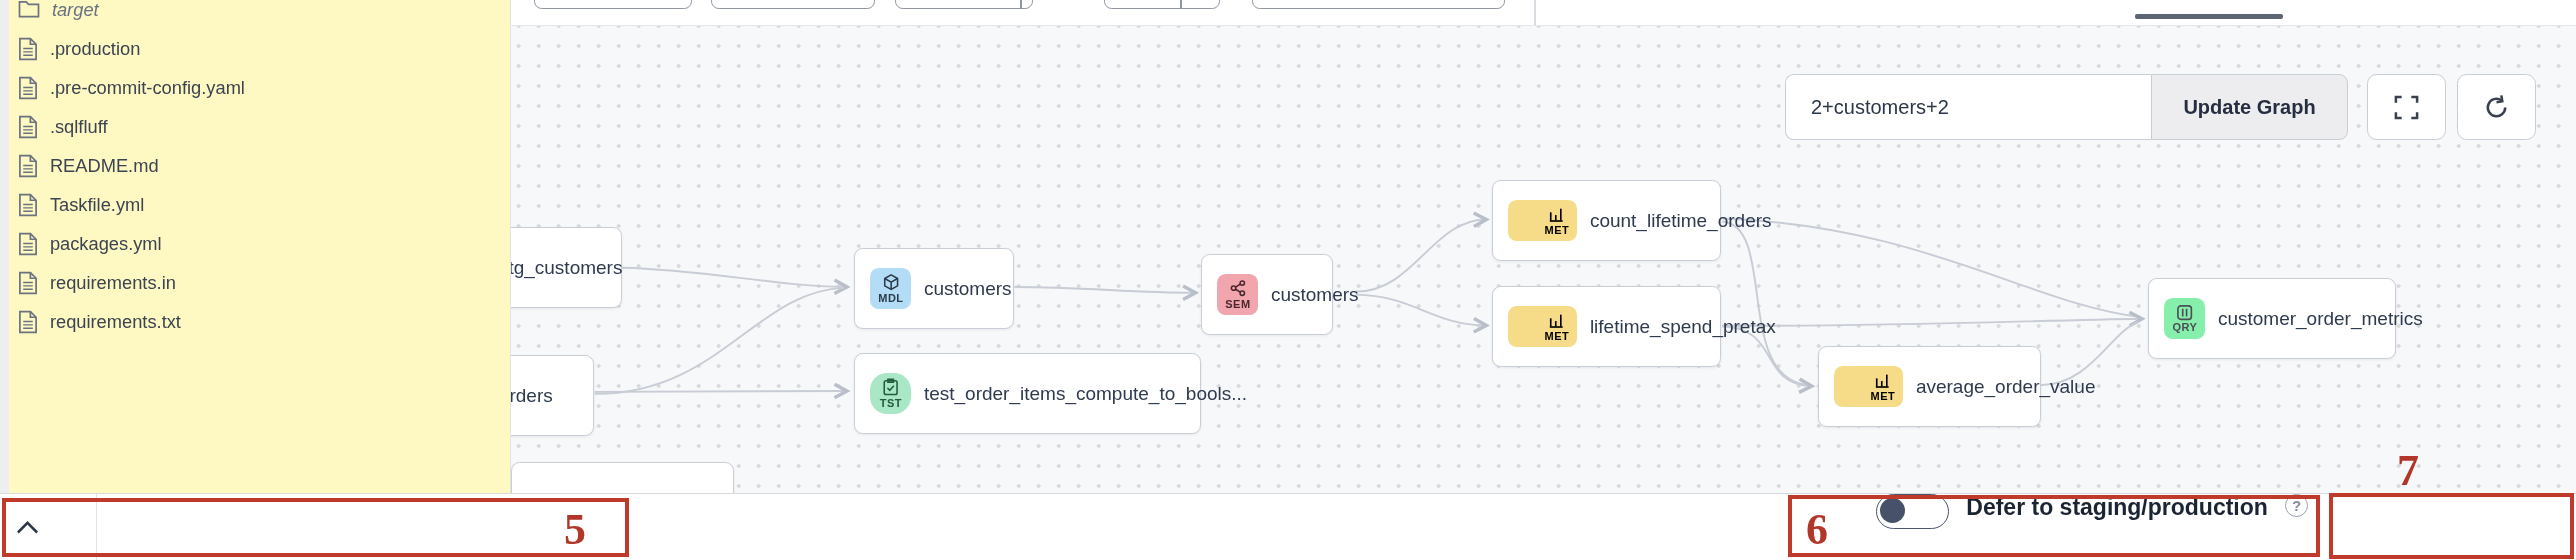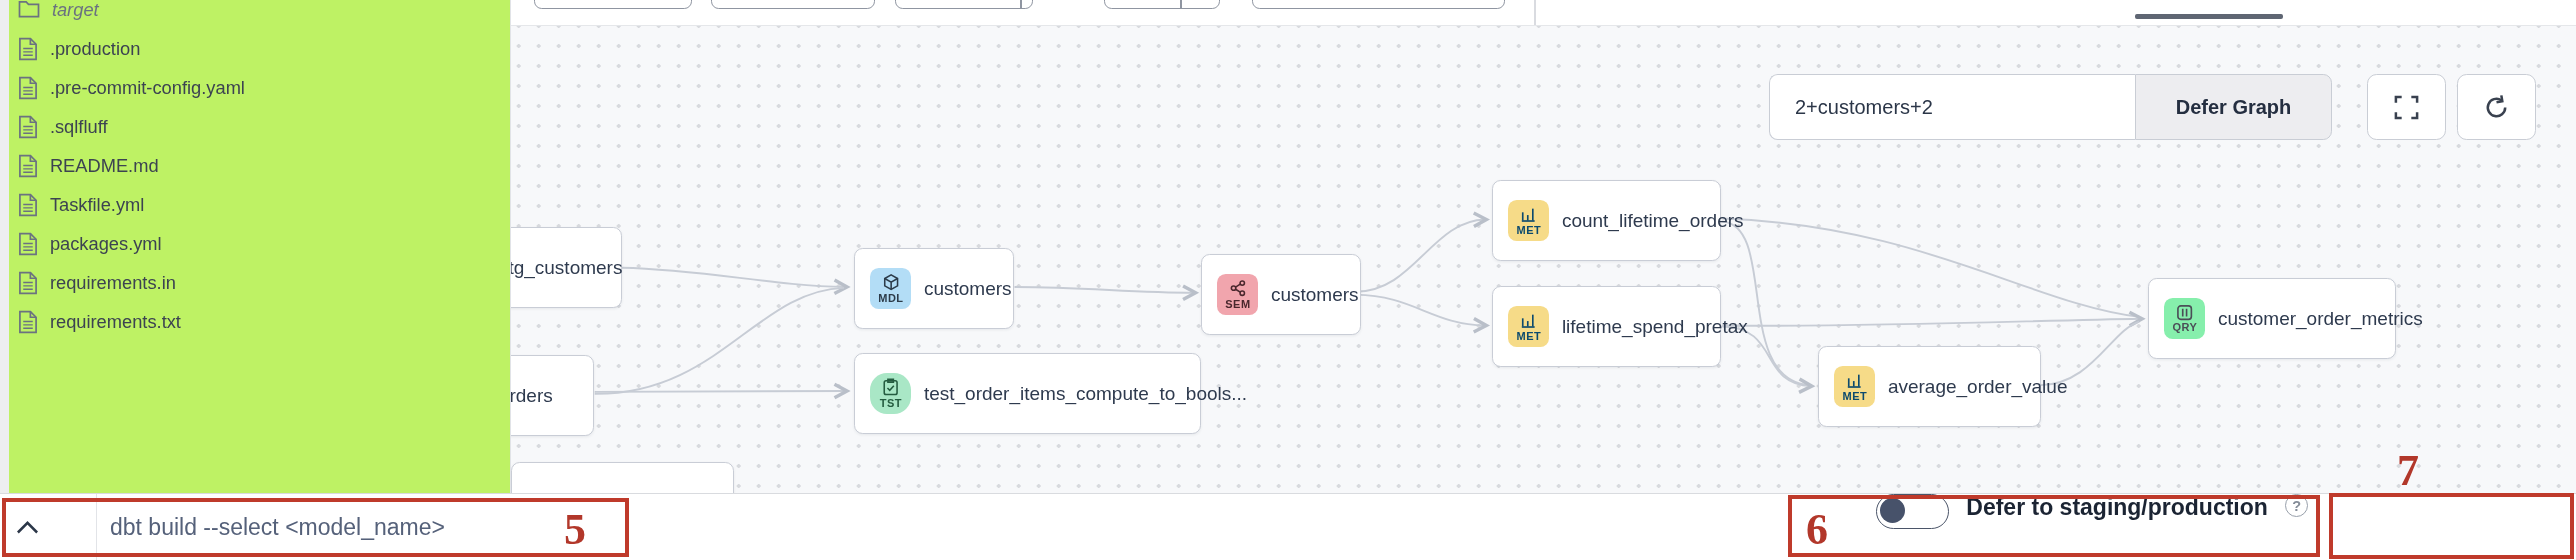--- a/index.html
+++ b/index.html
@@ -22,38 +22,38 @@
   .node{position:absolute;height:81px;background:#fff;border:1.4px solid #c9cdd6;border-radius:8.7px;
     box-sizing:border-box;display:flex;align-items:center;gap:12.5px;padding-left:15.4px;
     box-shadow:0 1px 2.9px rgba(40,50,70,.08);}
   .node .nlabel{font-size:19px;font-weight:500;color:#2e3a4e;white-space:nowrap;}
   .badge{width:41px;height:41px;border-radius:8.7px;flex:0 0 auto;display:flex;flex-direction:column;
     align-items:center;justify-content:center;gap:1px;}
   .badge .btxt{font-size:11px;font-weight:700;letter-spacing:0.5px;line-height:1;}
   .badge svg{display:block;}
   .badge-MDL{background:#b3ddf6;color:#2c3b49;}
   .badge-SEM{background:#f1a5ad;color:#4a272d;}
-  .badge-MET{background:#f6db88;color:#0c4a6e;}
+  .badge-MET{background:#f6db88;color:#000000;padding-left:28px;}
   .badge-TST{background:#a9e7c6;color:#245c40;border-radius:17px;}
   .badge-QRY{background:#86efac;color:#4b4e57;}
 
   
   #selector-group{position:absolute;left:1769px;top:74px;height:66px;display:flex;}
   #selector-input{width:366px;height:66px;box-sizing:border-box;border:1.4px solid #c9cdd5;
     border-right:none;border-radius:8.7px 0 0 8.7px;background:#fff;padding:0 25px;font-size:20px;
-    color:#2b3648;font-family:"Liberation Sans",sans-serif;outline:none;}
+    color:#2b3648;font-family:"Liberation Sans",sans-serif;outline:none;margin-left:16px;}
   #update-graph{width:197px;height:66px;box-sizing:border-box;border:1.4px solid #c9cdd5;
     border-radius:0 8.7px 8.7px 0;background:#ededf0;font-size:20px;font-weight:700;color:#242e40;
     font-family:"Liberation Sans",sans-serif;cursor:pointer;}
   .sq-btn{position:absolute;top:74px;width:79px;height:66px;background:#fff;border:1.4px solid #c9cdd5;
     border-radius:9.6px;box-sizing:border-box;display:flex;align-items:center;justify-content:center;cursor:pointer;}
   #fullscreen-btn{left:2367px;} #refresh-btn{left:2457px;}
 
   
-  #sidebar{position:absolute;left:0;top:0;width:511px;height:493px;background:#bef264;
+  #sidebar{position:absolute;left:0;top:0;width:511px;height:493px;background:#fef9c3;
     border-right:1px solid #e1e3e7;box-sizing:border-box;}
   #railstrip{position:absolute;left:0;top:0;width:8.7px;height:561px;background:#edeef0;}
   #filelist{position:absolute;left:8.7px;top:-9.6px;width:501px;}
   .frow{height:39px;display:flex;align-items:center;gap:11.6px;padding-left:9.6px;cursor:pointer;}
   .frow .fname{font-size:18.3px;color:#3c4351;}
   .frow.folder .fname{font-style:italic;color:#6a7280;}
 
   
   #bottombar{position:absolute;left:0;top:493px;width:2576px;height:67px;background:#fff;
     border-top:1px solid #d9dbdf;box-sizing:border-box;}
@@ -153,21 +153,21 @@
           <div class="badge badge-TST">
             <svg width="17.3" height="18.3" viewBox="0 0 18 20" fill="none" stroke="currentColor" stroke-width="1.7">
               <rect x="2" y="3" width="14" height="15" rx="2"></rect>
               <path d="M6,1.5 H12 V4.5 H6 Z"></path>
               <path d="M5.5,11 L8,13.5 L12.5,8.5"></path>
             </svg>
             <span class="btxt">TST</span>
           </div>
           <span class="nlabel">test_order_items_compute_to_bools...</span>
         </div>
-        <div class="node" style="left: 1201px; top: 254px; width: 160px;">
+        <div class="node" style="left: 1201px; top: 254px; width: 132px;">
           <div class="badge badge-SEM">
             <svg width="18.3" height="18.3" viewBox="0 0 20 20" fill="none" stroke="currentColor" stroke-width="1.7">
               <circle cx="5" cy="10" r="2.4"></circle>
               <circle cx="14.5" cy="4.5" r="2.4"></circle>
               <circle cx="14.5" cy="15.5" r="2.4"></circle>
               <path d="M7.2,8.8 L12.3,5.6 M7.2,11.2 L12.3,14.4"></path>
             </svg>
             <span class="btxt">SEM</span>
           </div>
           <span class="nlabel">customers</span>
@@ -216,21 +216,21 @@
             </svg>
             <span class="btxt">QRY</span>
           </div>
           <span class="nlabel">customer_order_metrics</span>
         </div>
         <div class="node" style="left: 511px; top: 462px; width: 223px;"></div>
       </div>
 
     <div id="selector-group">
       <input id="selector-input" type="text" value="2+customers+2" style="">
-      <button id="update-graph">Defer Graph</button>
+      <button id="update-graph">Update Graph</button>
     </div>
     <div class="sq-btn" id="fullscreen-btn">
       <span>
         <svg width="27" height="27" viewBox="0 0 28 28" fill="none" stroke="#39414f" stroke-width="2.6">
           <path d="M3,9 V3 H9"></path>
             <path d="M19,3 H25 V9"></path>
             <path d="M25,19 V25 H19"></path>
             <path d="M9,25 H3 V19"></path>
         </svg>
       </span>
@@ -341,21 +341,20 @@
 
   <div id="bottombar">
     <button id="cmd-expand">
       <span>
         <svg width="25" height="15.4" viewBox="0 0 26 16" fill="none" stroke="#2b3648" stroke-width="2.6">
           <path d="M3,13 L13,3 L23,13"></path>
         </svg>
       </span>
     </button>
     <div id="cmd-divider"></div>
-    <input id="cmd-input" type="text" placeholder="dbt build --select &lt;model_name&gt;" style="">
 
     <div id="defer-group">
       <div id="defer-toggle" role="switch" aria-checked="false">
         <div class="knob"></div>
       </div>
       <span id="defer-label">Defer to staging/production</span>
       <span id="help-icon">?</span>
     </div>
 
   </div>

